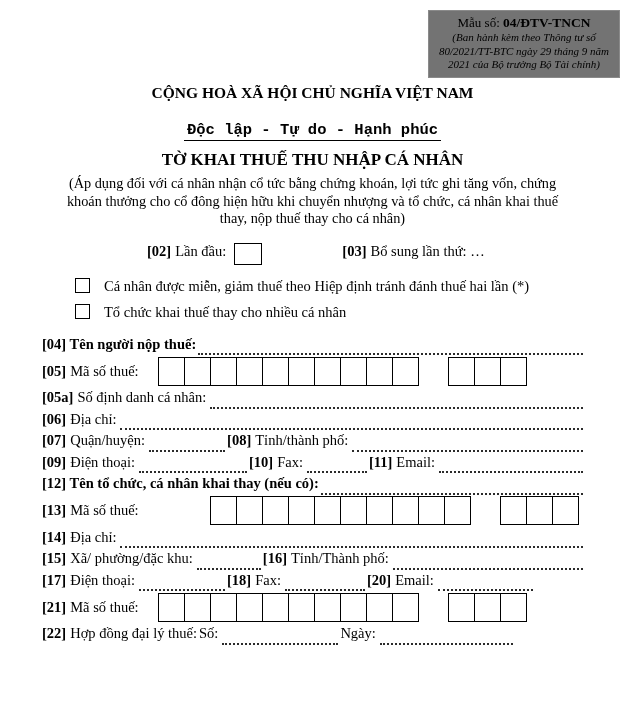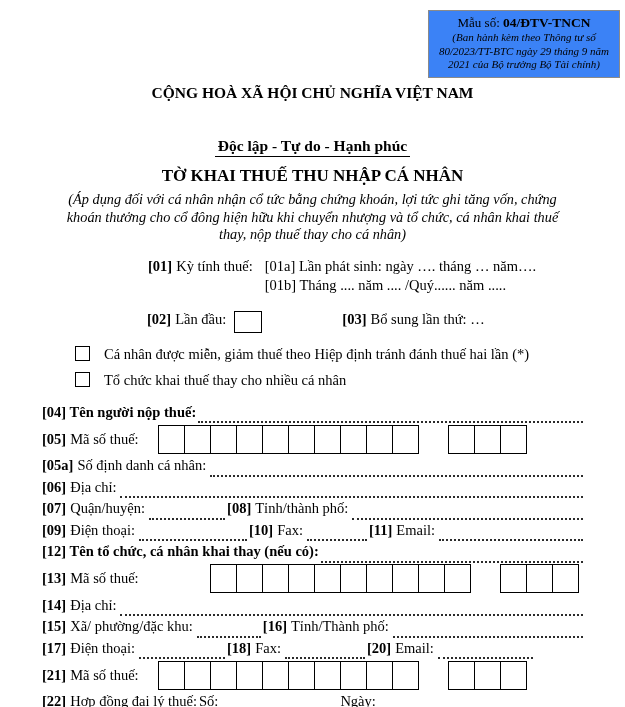--- a/index.html
+++ b/index.html
@@ -2,31 +2,31 @@
 <html lang="vi"><head>
 <meta charset="utf-8">
 <style>
   html,body{margin:0;padding:0;background:#fff;}
   body{width:625px;height:707px;overflow:hidden;color:#000;
        font-family:"Liberation Serif","DejaVu Serif",serif;font-size:14.5px;}
   .page{position:relative;width:625px;height:707px;background:#fff;}
 
   
   .meta-box{position:absolute;top:10px;right:5px;width:192px;border:1px solid #8a8a8a;
-            background:#3b82f6;text-align:center;padding:4px 8px 5px;box-sizing:border-box;}
+            background:#737373;text-align:center;padding:4px 8px 5px;box-sizing:border-box;}
   .meta-line1{font-size:13px;line-height:16px;}
   .meta-line1 b{font-size:13.5px;}
   .meta-issued{font-style:italic;font-size:11px;line-height:13.5px;}
 
   .header{padding-top:84px;text-align:center;}
   .national{font-weight:bold;font-size:15.5px;line-height:18px;}
   .motto{display:inline-block;font-weight:bold;font-size:15.5px;line-height:18px;
-         margin-top:18px;border-bottom:1.4px solid #000;padding:0 3px 1px;}
+         margin-top:2px;border-bottom:1.4px solid #000;padding:0 3px 1px;font-family:Liberation Mono, monospace;}
   .title{font-weight:bold;font-size:17px;line-height:21px;margin-top:8px;}
-  .subtitle{font-style:italic;font-size:14.3px;line-height:17.5px;margin-top:5px;}
+  .subtitle{font-size:14.3px;line-height:17.5px;margin-top:5px;}
 
   .content{padding:0 40px 0 42px;}
 
   .num{font-weight:bold;margin-right:4px;}
   .lab{margin-right:2px;}
 
   .period{display:flex;margin-top:13px;margin-left:106px;line-height:19.5px;}
   .p-right{margin-left:12px;}
 
   .f02row{display:flex;align-items:flex-start;margin-top:15px;margin-left:105px;height:24px;}
@@ -48,44 +48,37 @@
   .g2{margin-left:30px;}
 </style>
 </head>
 <body>
 
 <div class="page">
 
   <div class="meta-box">
     <div class="meta-line1"><span>Mẫu số:</span> <b>04/ĐTV-TNCN</b></div>
     <div class="meta-issued">(Ban hành kèm theo Thông tư số</div>
-    <div class="meta-issued">80/2023/TT-BTC ngày 29 tháng 9 năm</div>
+    <div class="meta-issued">80/2021/TT-BTC ngày 29 tháng 9 năm</div>
     <div class="meta-issued">2021 của Bộ trưởng Bộ Tài chính)</div>
   </div>
 
   <div class="header">
     <div class="national">CỘNG HOÀ XÃ HỘI CHỦ NGHĨA VIỆT NAM</div><br>
     <span class="motto">Độc lập - Tự do - Hạnh phúc</span>
     <div class="title">TỜ KHAI THUẾ THU NHẬP CÁ NHÂN</div>
     <div class="subtitle">
       <div>(Áp dụng đối với cá nhân nhận cổ tức bằng chứng khoán, lợi tức ghi tăng vốn, chứng</div>
       <div>khoán thưởng cho cổ đông hiện hữu khi chuyển nhượng và tổ chức, cá nhân khai thuế</div>
       <div>thay, nộp thuế thay cho cá nhân)</div>
     </div>
   </div>
 
   <div class="content">
 
-    <div class="period">
-      <div><b class="num">[01]</b><span>Kỳ tính thuế:</span></div>
-      <div class="p-right">
-        <div>[01a] Lần phát sinh: ngày …. tháng … năm….</div>
-        <div>[01b] Tháng .... năm .... /Quý...... năm .....</div>
-      </div>
-    </div>
 
     <div class="f02row">
       <span><b class="num">[02]</b><span>Lần đầu:</span></span>
       <span class="checkbox cb-lg"></span>
       <span class="f03grp"><b class="num">[03]</b><span>Bổ sung lần thứ:</span> <span>…</span></span>
     </div>
 
     <div class="cbrow">
       <span class="checkbox cb-sm"></span>
       <span class="cbl">Cá nhân được miễn, giảm thuế theo Hiệp định tránh đánh thuế hai lần (*)</span>

